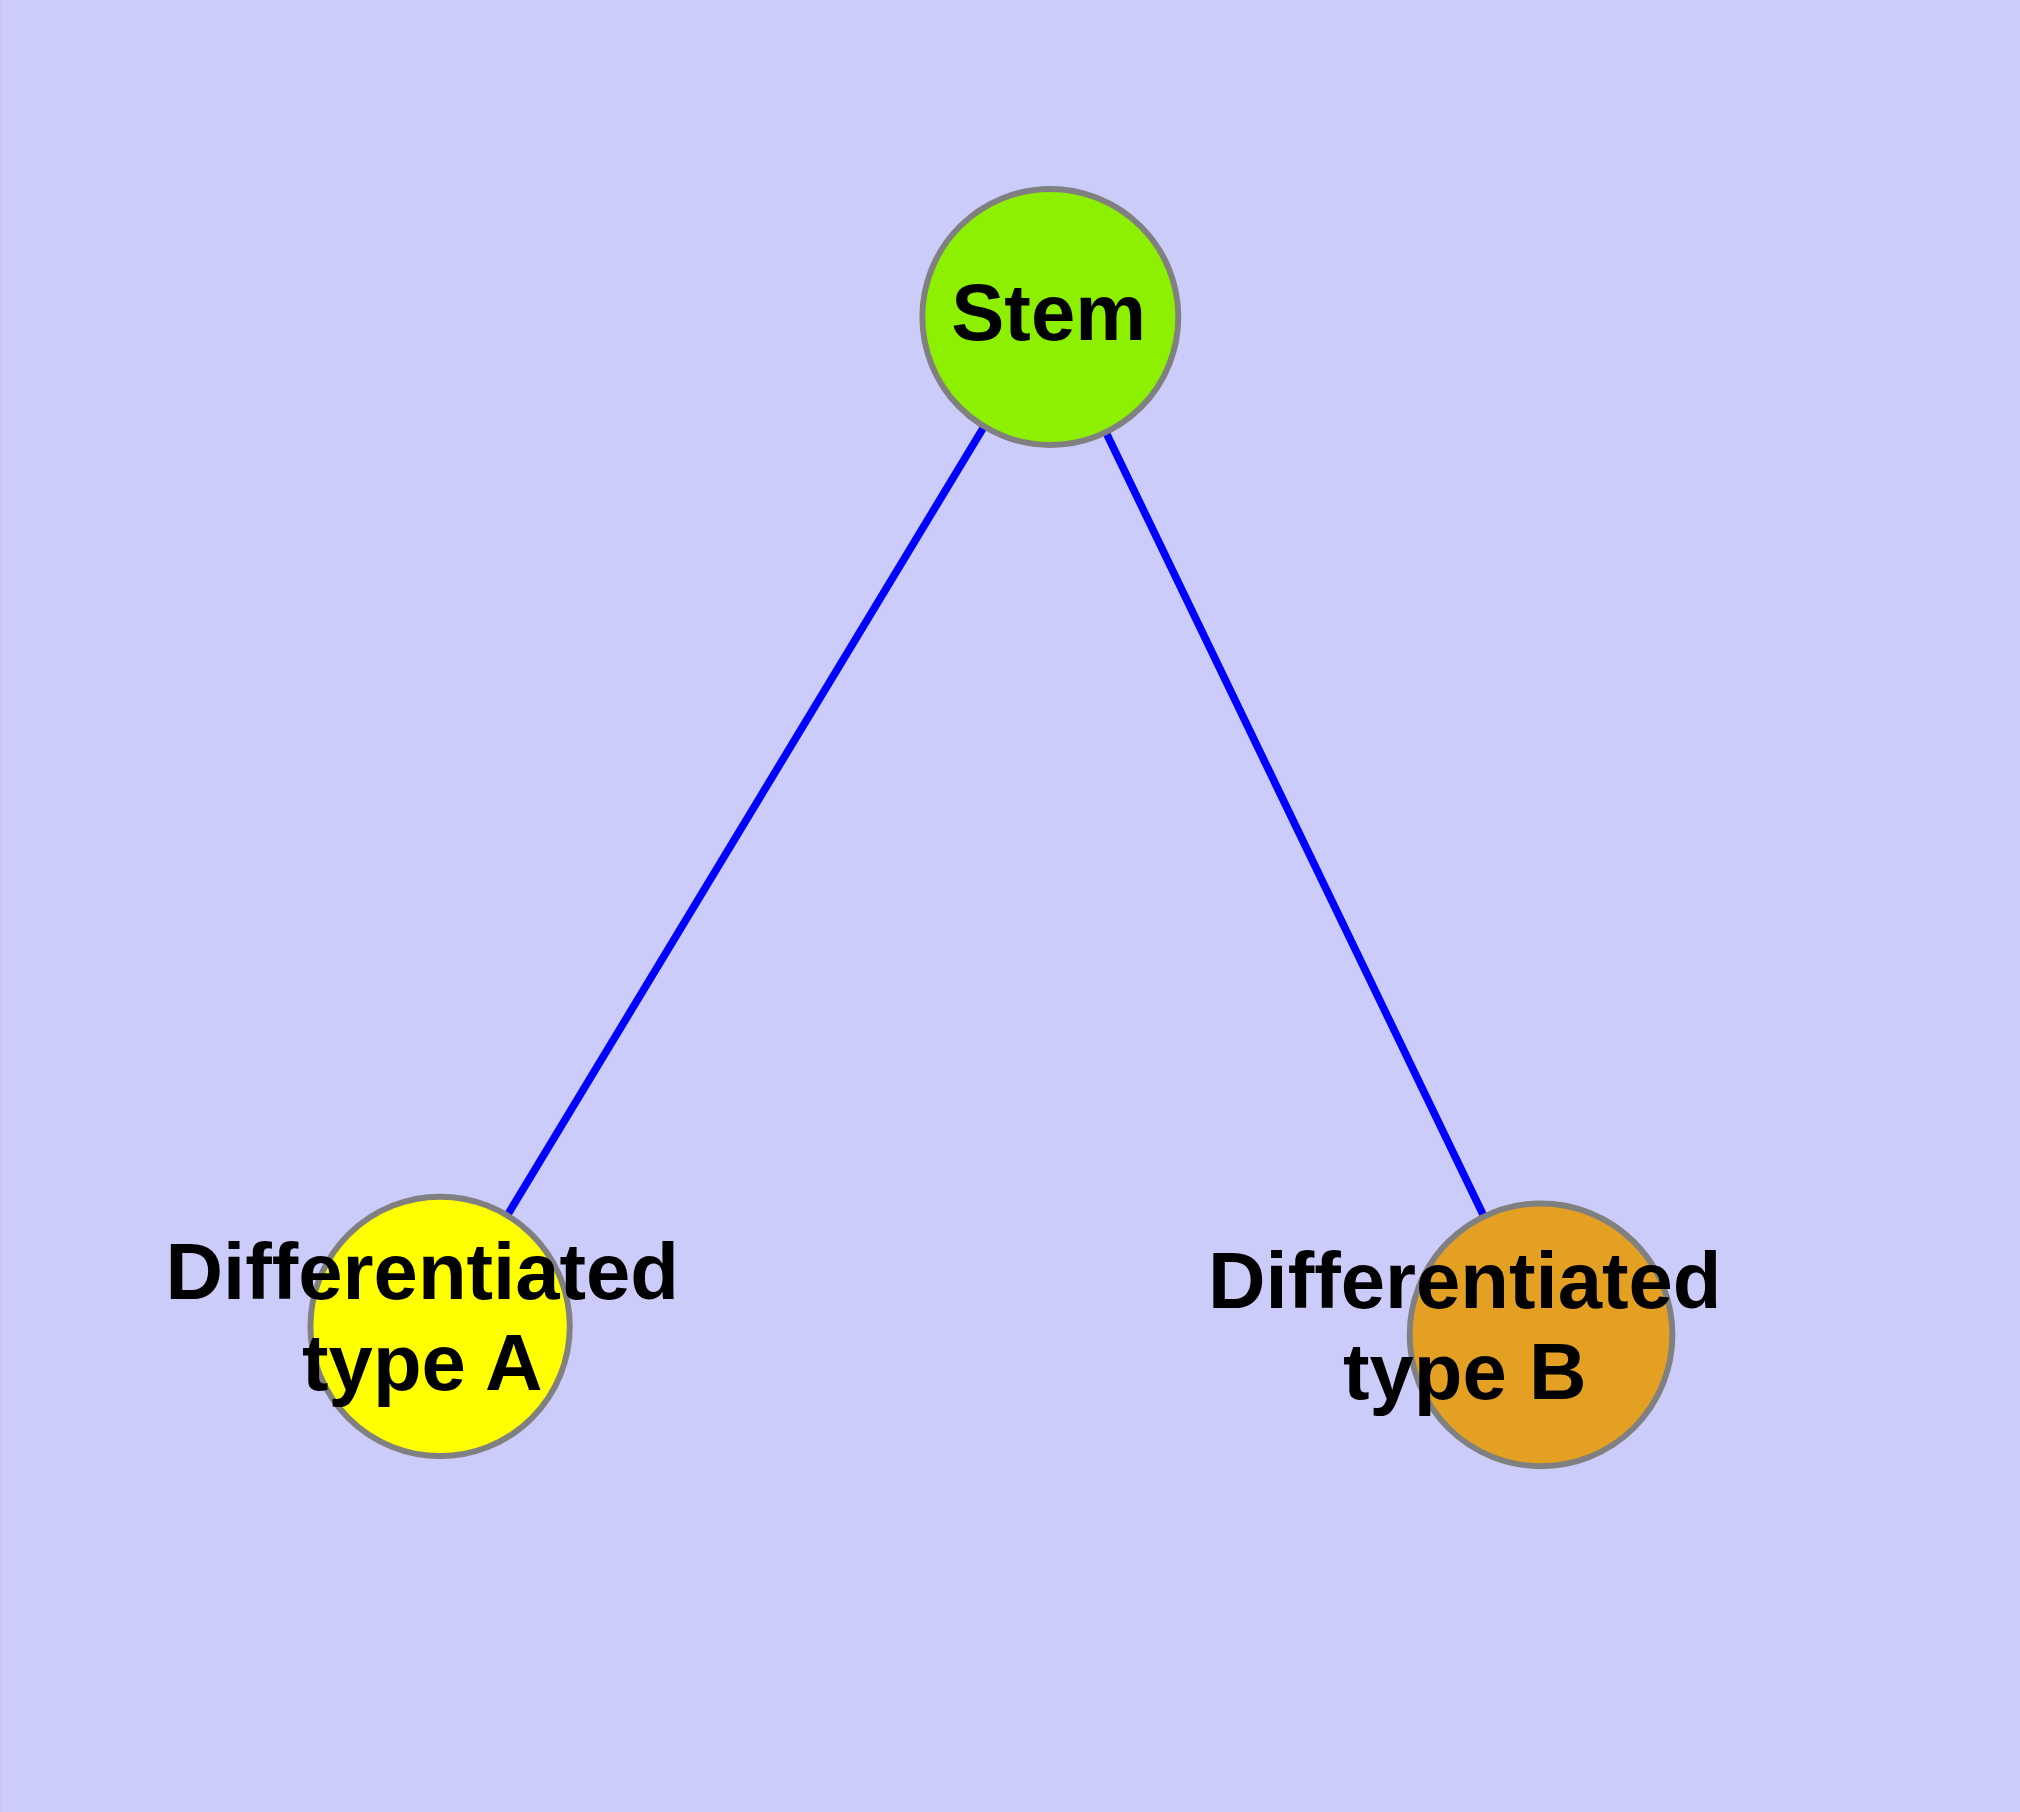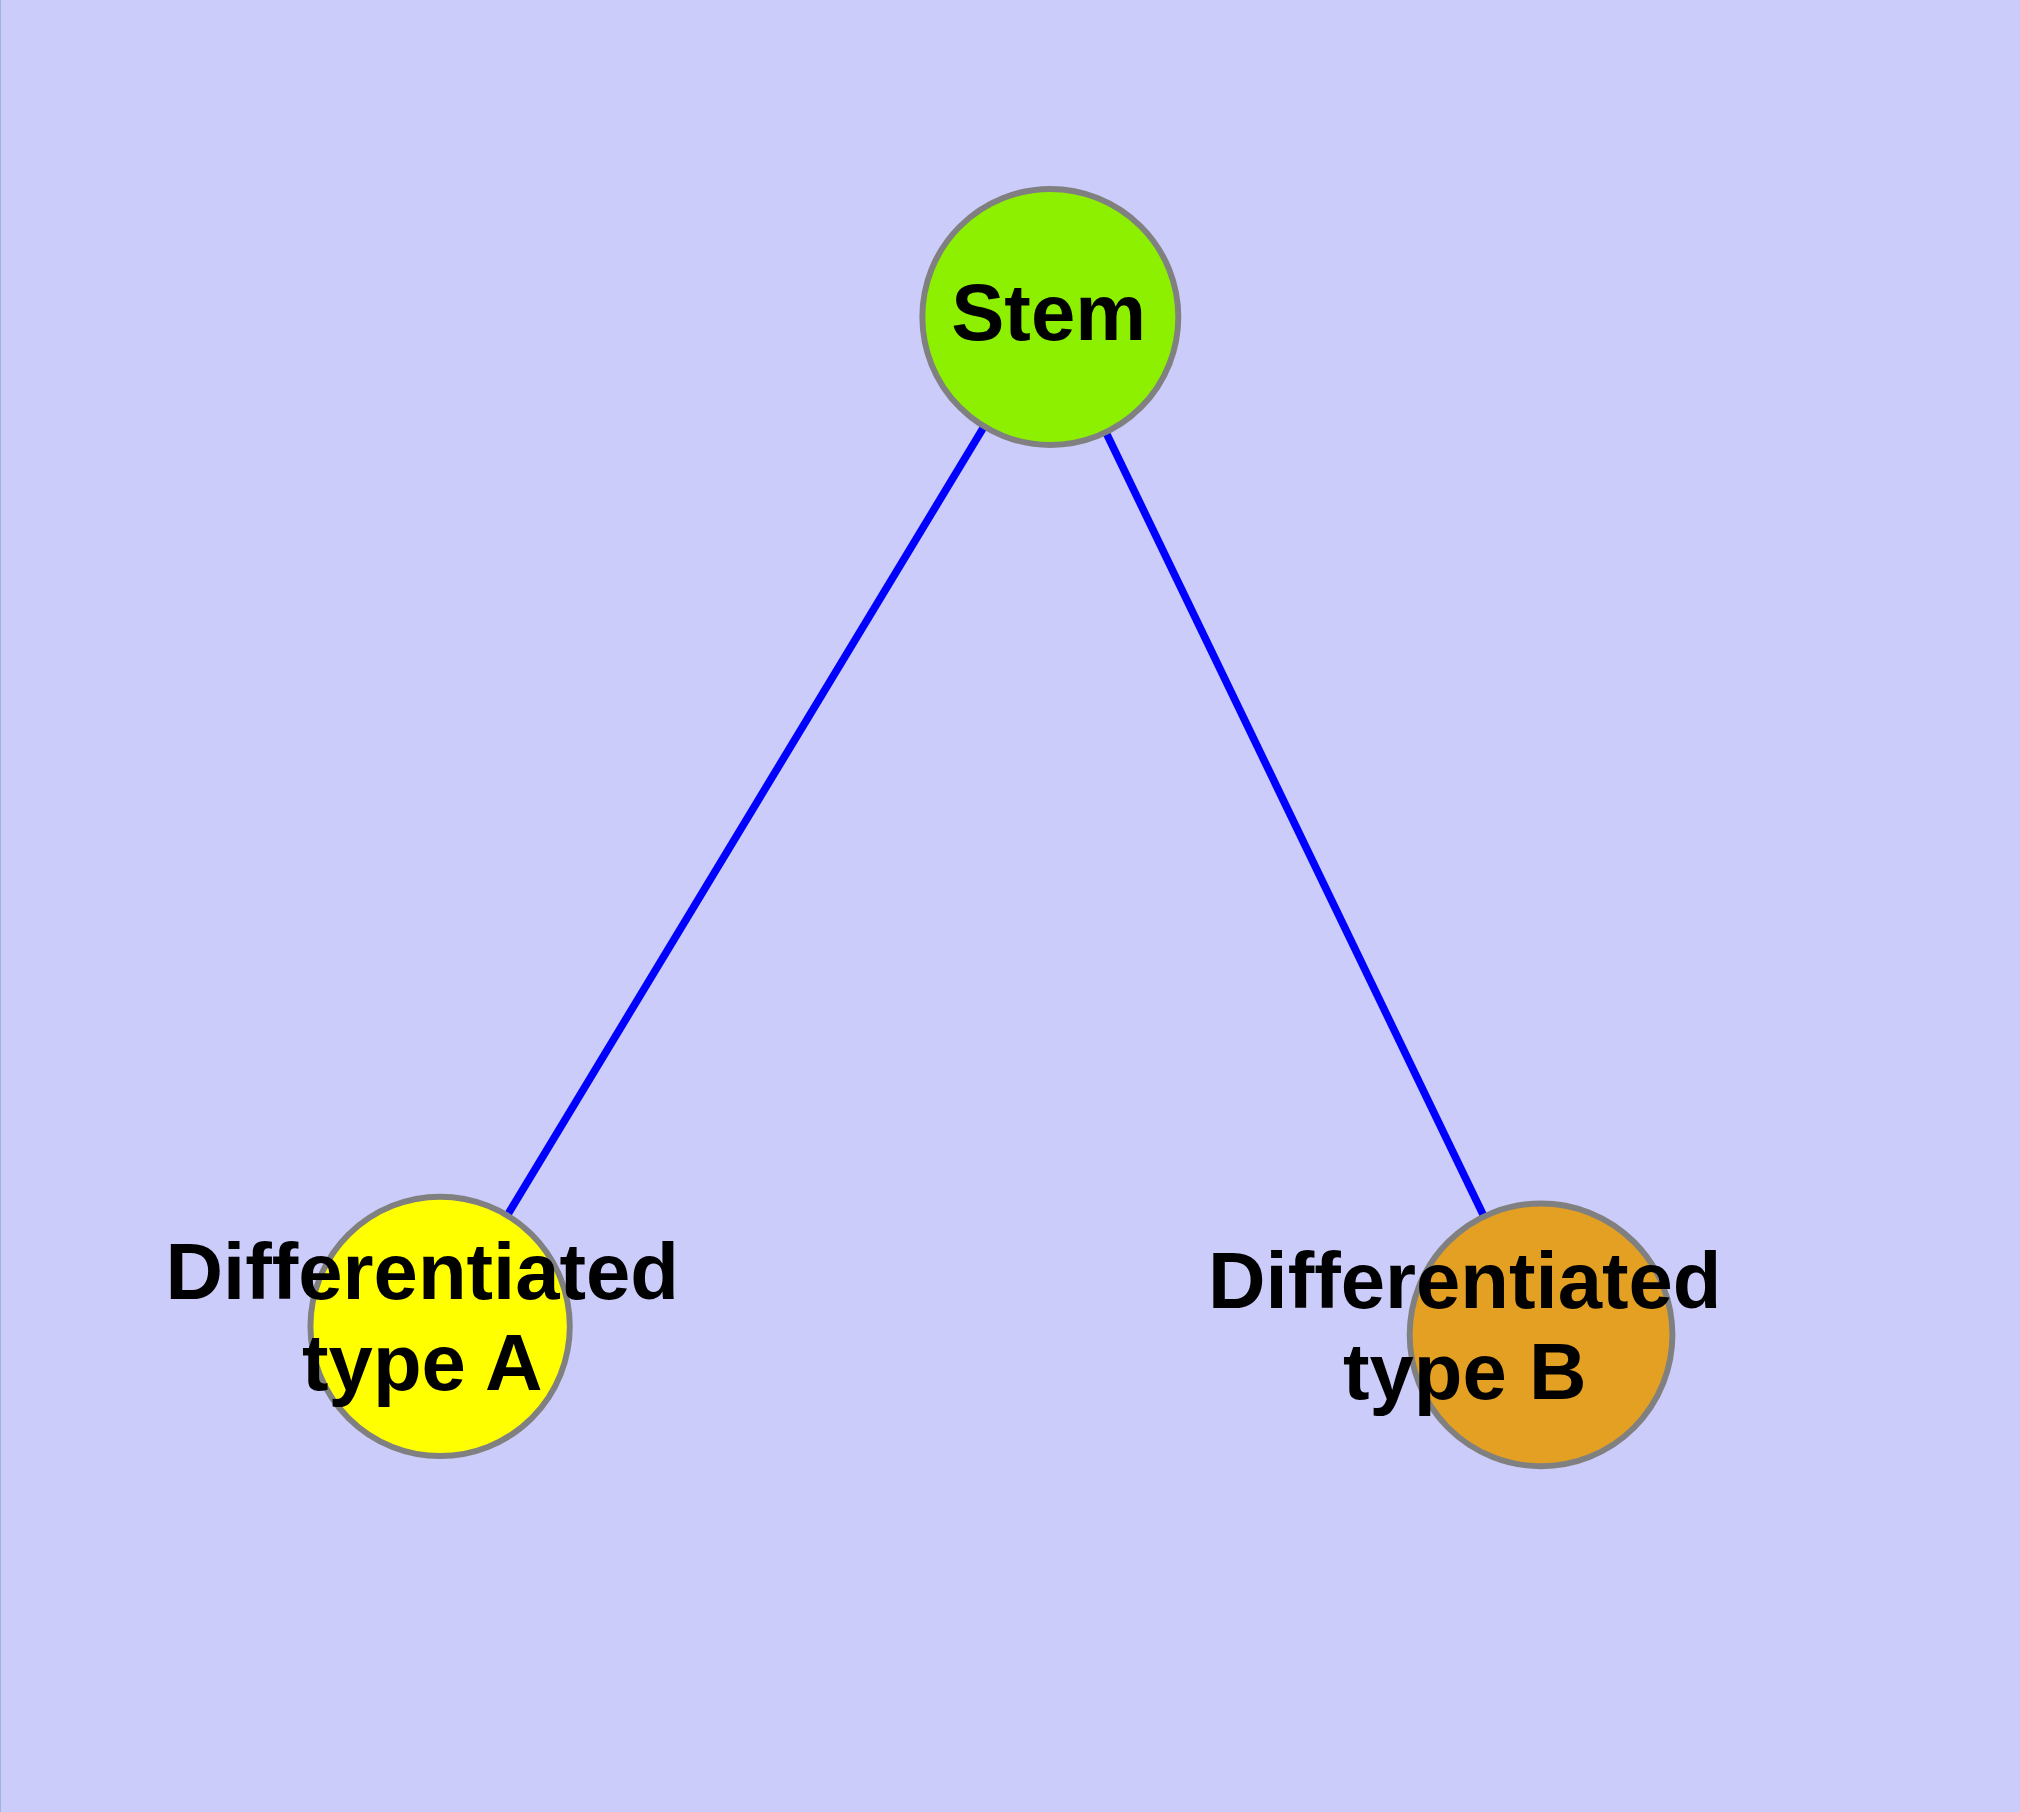--- a/index.html
+++ b/index.html
@@ -8,21 +8,21 @@
     padding: 0;
     background: #ccccfa;
   }
   body {
     font-family: "Liberation Sans", sans-serif;
   }
   #stage {
     position: relative;
     width: 2021px;
     height: 1812px;
-    background: #0f766e;
+    background: #fca5a5;
     overflow: hidden;
   }
   #graph-svg {
     position: absolute;
     left: 0;
     top: 0;
     width: 2021px;
     height: 1812px;
     display: block;
   }

